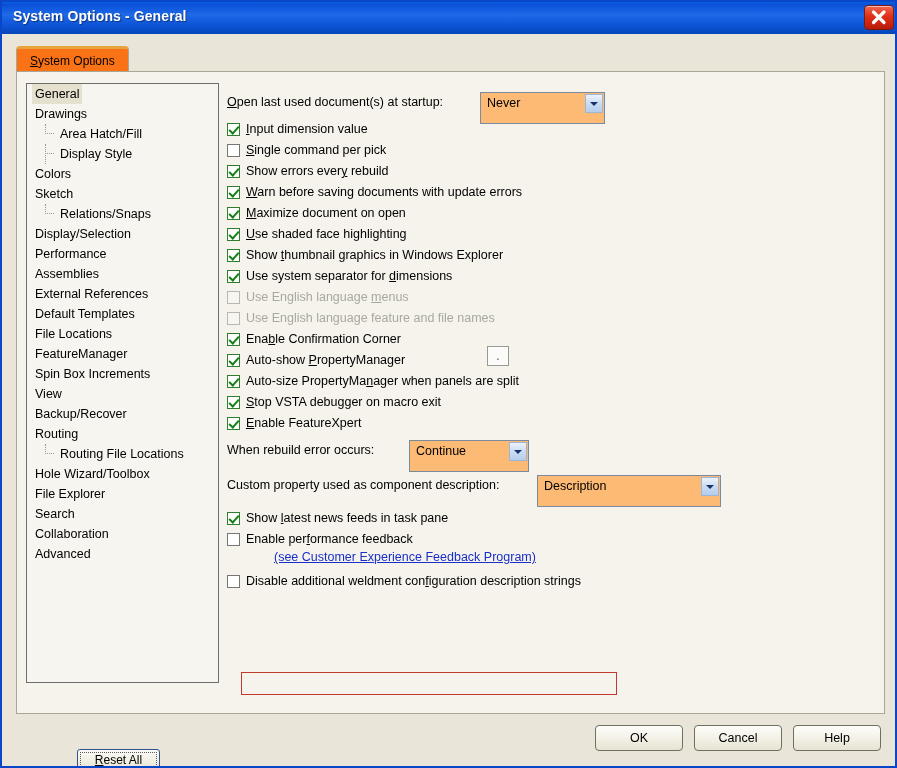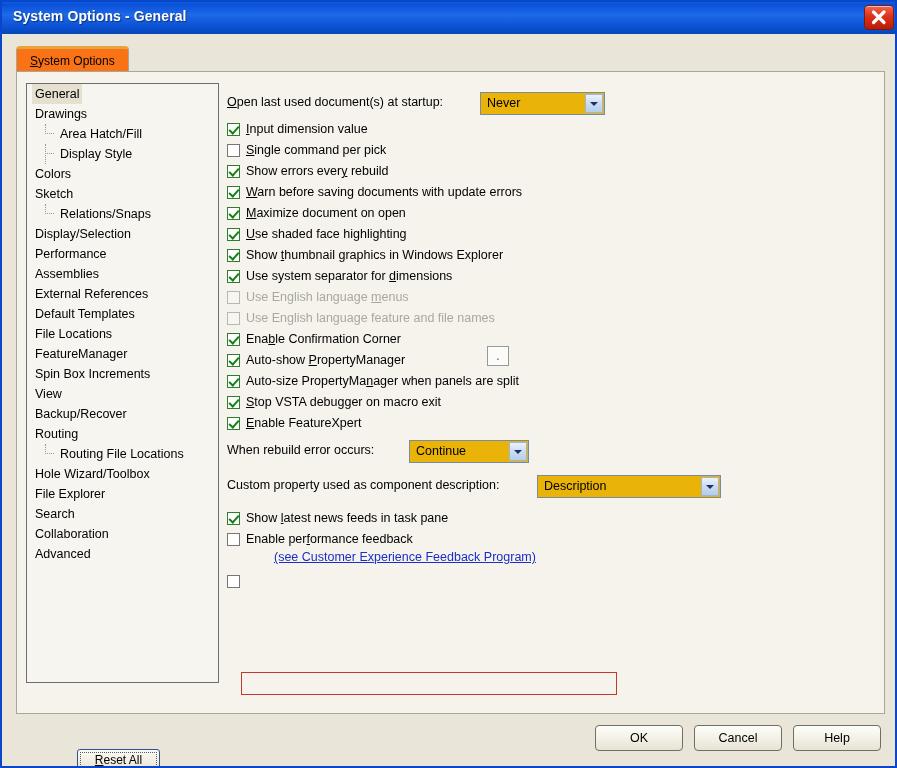--- a/index.html
+++ b/index.html
@@ -203,24 +203,24 @@
     border-color: #b9b9b3;
     background: #f7f6f1;
   }
   .cb-text { font-size: 12.5px; color: #000; line-height: 21px; }
   .cb-text.disabled { color: #a8a8a0; }
   .cb-text u, .opt-label u, .lnk u { text-decoration: underline; }
 
   
   .ddl {
     position: absolute;
-    background: #eab308;
+    background: #fdba74;
     border: 1px solid #7c8aa0;
     box-sizing: border-box;
-    height: 23px;
+    height: 32px;
     cursor: pointer;
   }
   .ddl .val {
     position: absolute;
     left: 6px; top: 0;
     line-height: 21px;
     font-size: 12.5px;
     color: #000;
   }
   .ddl .arrowbtn {
@@ -436,20 +436,21 @@
         <span class="cb"></span>
         <span class="cb-text"><span>Enable per</span><u>f</u><span>ormance feedback</span></span>
       </div>
 
       <div class="row" style="padding-left:47px;">
         <span class="lnk">(see Customer Experience Feedback Program)</span>
       </div>
 
       <div class="cb-row">
         <span class="cb"></span>
+        <span class="cb-text"><span>Disable additional weldment con</span><u>f</u><span>iguration description strings</span></span>
       </div>
     </div>
 
     <div id="sep-field">.</div>
 
     <div id="highlight-box" style="border-color: rgb(192, 57, 43);"></div>
   </div>
 
   <div id="footer">
     <button class="xpbtn" style="left:593px;">OK</button>

